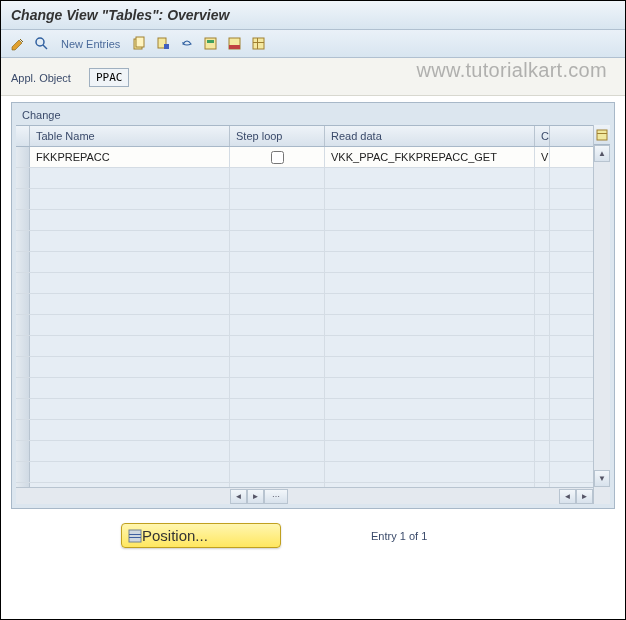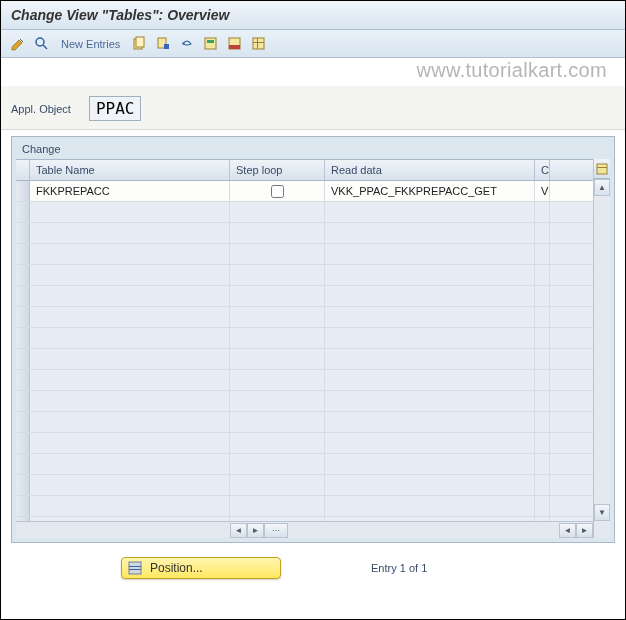--- a/index.html
+++ b/index.html
@@ -57,29 +57,28 @@
     letter-spacing: 0.3px;
     pointer-events: none;
   }
   .form-area {
     padding: 10px 10px 8px 10px;
     display: flex;
     align-items: center;
     gap: 18px;
     background: #f4f4f0;
     border-bottom: 1px solid #d8d8d0;
-    margin-top: 28px;
   }
   .form-label { color: #3a4a6a; }
   .form-value {
     border: 1px solid #a0b0c0;
     background: #f0f4f8;
     padding: 2px 6px;
     font-family: monospace;
-    font-size: 16px;
+    font-size: 11px;
     min-width: 38px;
     text-align: left;
   }
   .table-container {
     margin: 6px 10px 0 10px;
     border: 1px solid #a8b8c8;
     background: #dce6ef;
     padding: 4px 4px 4px 4px;
   }
   .table-title {
@@ -187,23 +186,23 @@
     gap: 90px;
     background: #fff;
   }
   .position-btn {
     background: linear-gradient(#fff6b0, #ffe760);
     border: 1px solid #c0a020;
     border-radius: 4px;
     padding: 3px 20px 3px 6px;
     display: flex;
     align-items: center;
-    gap: 8px;
+    gap: 0;
     cursor: pointer;
-    font-size: 12px;
+    font-size: 15px;
     color: #333;
     box-shadow: 0 1px 2px rgba(0,0,0,0.2);
     min-width: 160px;
   }
   .entry-text { color: #3a4a6a; font-size: 11px; }
 </style>
 </head>
 <body>
 
 <div class="title-bar">Change View "Tables": Overview</div>

